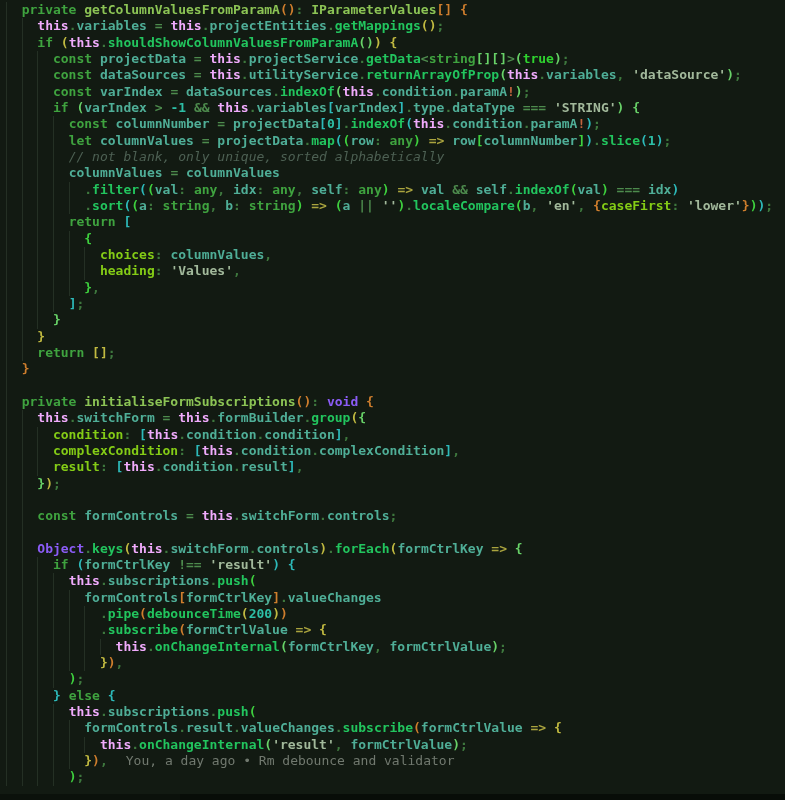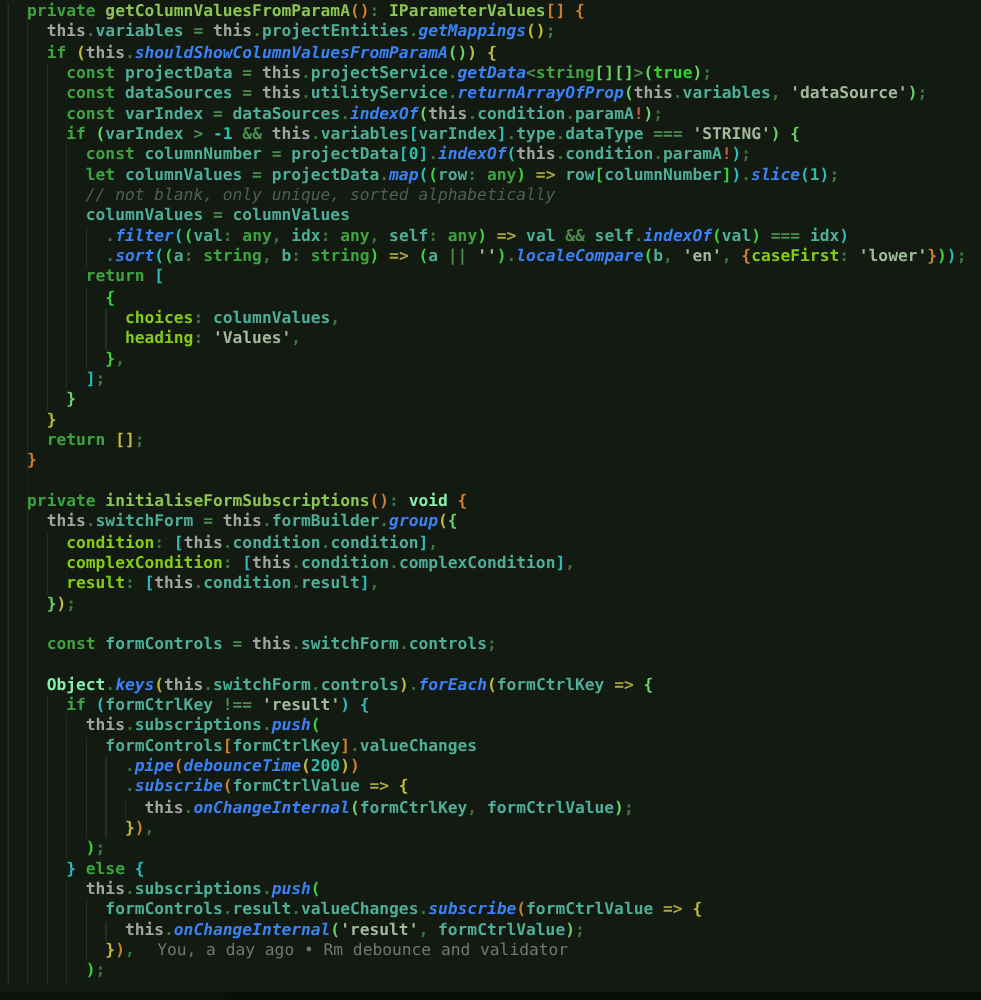--- a/index.html
+++ b/index.html
@@ -19,26 +19,26 @@
   .cl { height:16.33px; }
   
   .ind {
     display:inline-block; height:16.33px; vertical-align:top;
     background-image:repeating-linear-gradient(to right,
       rgba(125,155,125,0.17) 0 1px, transparent 1px 15.66px);
   }
   .t    { color:#4d8b4d; }
   .kw   { color:#3fa33f; }
   .decl { color:#8cc455; }
-  .call { color:#3b82f6;font-style:italic; }
-  .this { color:#a3a3a3; }
+  .call { color:#22c55e; }
+  .this { color:#f0abfc; }
   .var  { color:#4fae97; }
   .str  { color:#a2b99b; }
   .key  { color:#84cc16; }
-  .obj  { color:#86efac; }
+  .obj  { color:#8b5cf6; }
   .num  { color:#2dbfa6; }
   .bool { color:#2fd32f;margin-top:48px; }
   .cmt  { color:#4d6053; font-style:italic; font-weight:normal;margin-top:32px; }
   .op   { color:#4d8b4d; }
   .arr  { color:#aaa43e; }
   .punc { color:#3e783e; }
   .bang { color:#c4633d; }
   .b1, .b6 { color:#cf7e2d; }
   .b2, .b7 { color:#c1ba41; }
   .b3, .b8 { color:#68d268; }

